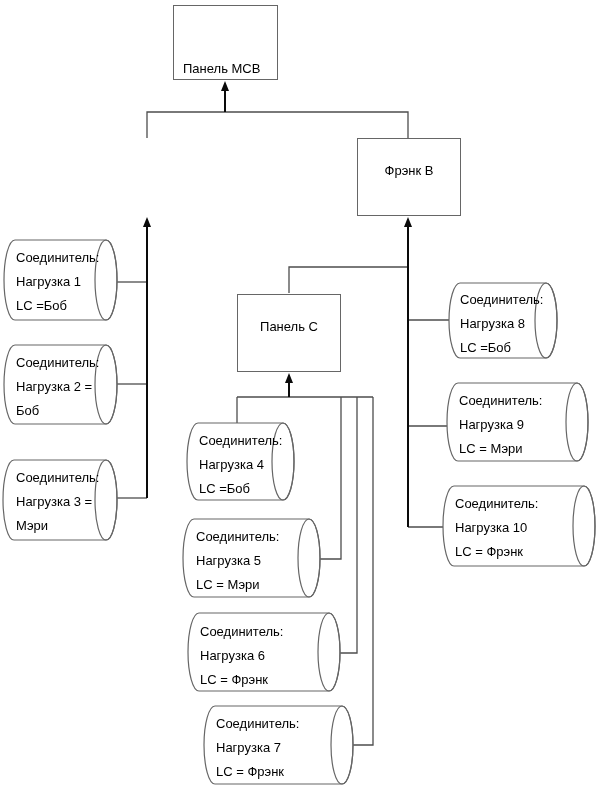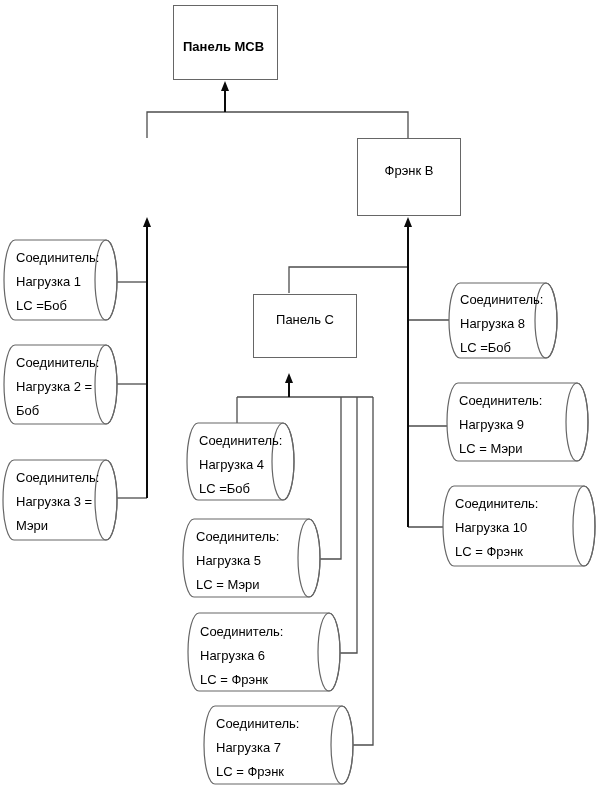--- a/index.html
+++ b/index.html
@@ -27,22 +27,22 @@
   .cylcap{fill:none;stroke:var(--shape-stroke);stroke-width:1.2;}
   .panel{
     position:absolute;
     background:var(--background);
     border:1px solid var(--shape-stroke);
     font-size:13px;line-height:20px;
     display:flex;align-items:center;justify-content:center;
     text-align:center;
   }
   .panel.top-left{
-    align-items:center;justify-content:flex-start;
-    text-align:left;padding:8px 12px 0 9px;font-weight:bold;
+    align-items:flex-end;justify-content:flex-start;
+    text-align:left;padding:8px 12px 0 9px;
   }
   .panel.nudge-up{padding-bottom:12px;}
   .cyl-label{
     position:absolute;
     font-size:13px;line-height:24px;
     white-space:pre-line;
     text-align:left;
   }
 </style>
 </head>
@@ -129,21 +129,21 @@
       </g>
     </g>
   </svg>
 
   <div class="panel top-left" style="left:173px;top:5px;width:105px;height:75px;">
     <span>Панель МСВ</span>
   </div>
   <div class="panel nudge-up" style="left:357px;top:138px;width:104px;height:78px;">
     <span>Фрэнк В</span>
   </div>
-  <div class="panel nudge-up" style="left:253px;top:294px;width:104px;height:64px;">
+  <div class="panel nudge-up" style="left:237px;top:294px;width:104px;height:78px;">
     <span>Панель С</span>
   </div>
 
   <div class="cyl-label" style="left:16px;top:246px;width:90px;">Соединитель:
 Нагрузка 1
 LC =Боб</div>
   <div class="cyl-label" style="left:16px;top:351px;width:90px;">Соединитель:
 Нагрузка 2 =
 Боб</div>
   <div class="cyl-label" style="left:16px;top:466px;width:90px;">Соединитель:

